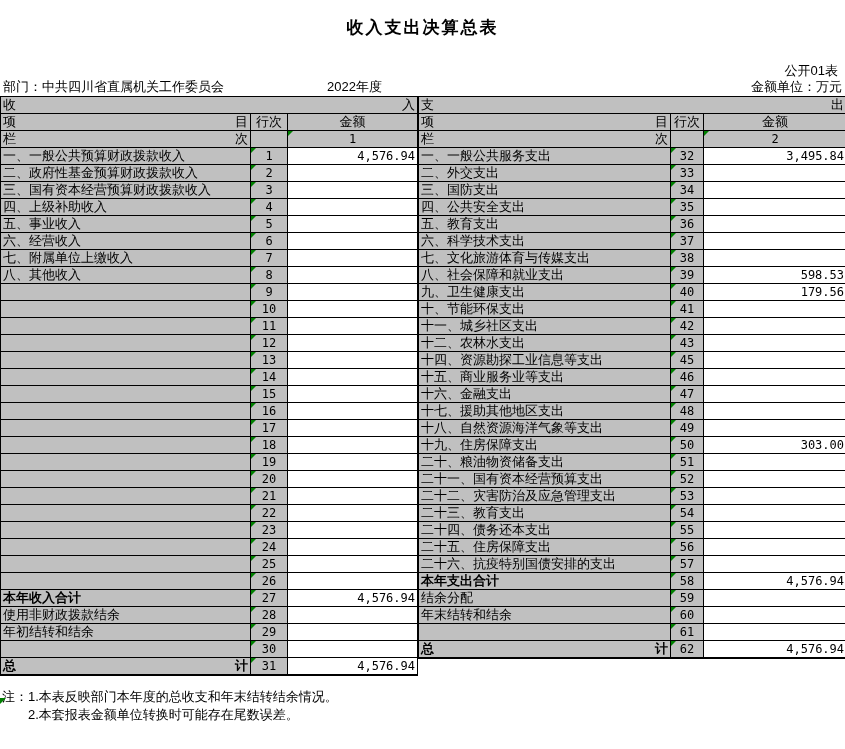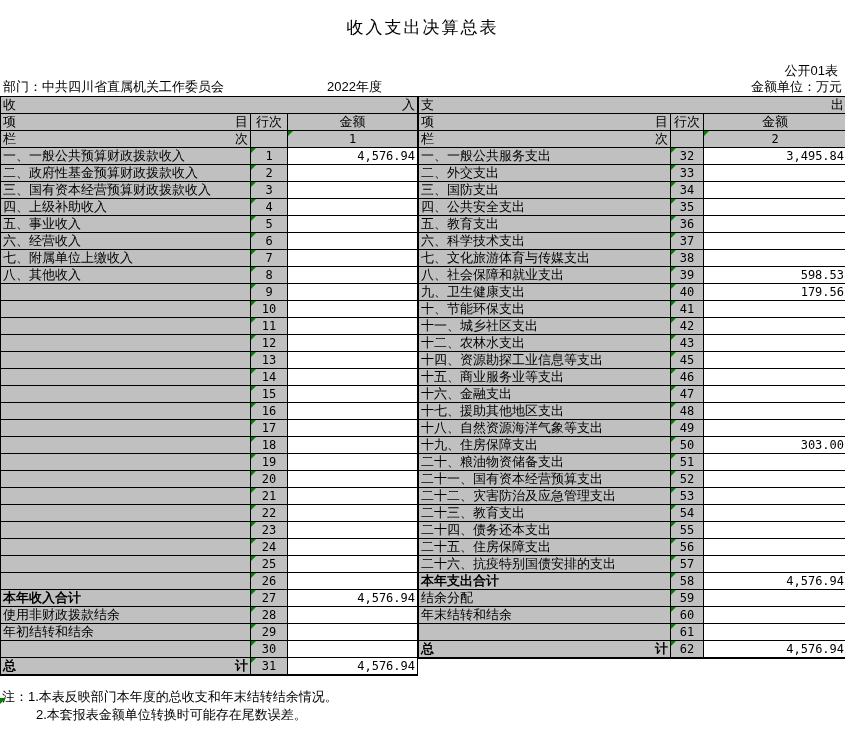--- a/index.html
+++ b/index.html
@@ -1,21 +1,21 @@
 <!DOCTYPE html>
 <html style="--cell-gray: #C0C0C0; --marker-green: #008000;"><head>
 <meta charset="utf-8">
 <style>
   *{box-sizing:border-box}
   html,body{margin:0;padding:0}
   body{width:845px;height:749px;background:#fff;color:#000;
        font-family:"Liberation Sans",sans-serif;font-size:13px;overflow:hidden}
   .hdr{position:relative;height:96px}
   .title{position:absolute;top:16px;left:0;width:100%;text-align:center;
-         font-size:17px;font-weight:normal;letter-spacing:2px}
+         font-size:17px;font-weight:bold;letter-spacing:2px}
   .sheet-label{position:absolute;top:62px;right:7px}
   .dept{position:absolute;top:78px;left:3px}
   .year{position:absolute;top:78px;left:327px}
   .unit{position:absolute;top:78px;right:3px}
   .tables{display:flex;align-items:flex-start}
   table{border-collapse:collapse;table-layout:fixed}
   #income-table{width:417px}
   #expenditure-table{width:428px}
   td{border:1px solid #000;height:17px;padding:0 2px;white-space:nowrap;
      overflow:hidden;line-height:16px;vertical-align:middle}
@@ -26,21 +26,21 @@
   .bc{font-weight:bold;}
   .amt{background:#fff;text-align:right}
   .num{font-family:"DejaVu Sans Mono",monospace;font-size:12px}
   .rel{position:relative}
   .tri{position:absolute;top:0;left:0;width:0;height:0;
        border-top:5px solid var(--marker-green,#008000);
        border-right:5px solid transparent}
   tbody tr:last-child td{border-bottom:2px solid #000}
   .notes{position:relative;padding-top:12px}
   .note1{margin-left:2px;height:18px;line-height:18px}
-  .note2{margin-left:36px;height:18px;line-height:18px}
+  .note2{margin-left:28px;height:18px;line-height:18px}
   .note-tri{top:22px;border-top-width:6px;border-right-width:6px}
 </style>
 </head>
 <body>
 
 <div class="sheet">
 
   <div class="hdr">
     <div class="title">收入支出决算总表</div>
     <div class="sheet-label">公开01表</div>

